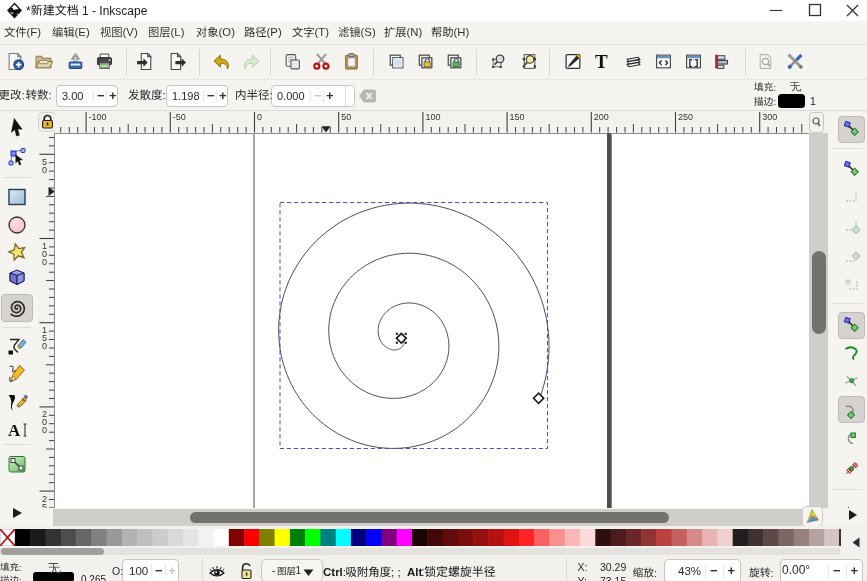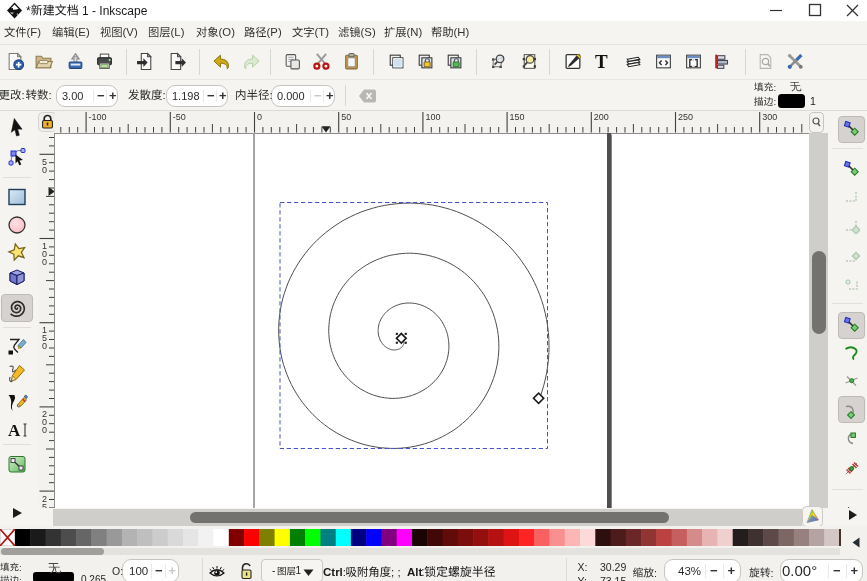--- a/index.html
+++ b/index.html
@@ -1,21 +1,21 @@
 <!DOCTYPE html>
 <html><head><meta charset="utf-8"><style>
 *{margin:0;padding:0;box-sizing:border-box}
 html,body{width:867px;height:581px;overflow:hidden}
 body{font-family:"Liberation Sans",sans-serif;background:#f5f4f1;position:relative}
 .a{position:absolute}
 .vsep{position:absolute;width:1px;background:#d9d6d3}
 .hsep{position:absolute;height:1px;background:#e3e1de}
 .ic{position:absolute}
 .btn-p{position:absolute;background:#d5d2cf;border:1px solid #bebbb7;border-radius:4px}
-.spin{position:absolute;background:#fff;border:1px solid #c8c5c1;border-radius:9px}
+.spin{position:absolute;background:#fff;border:1px solid #c8c5c1;border-radius:4px}
 .spin .t{position:absolute;font-size:11px;color:#2b2b2b;top:50%;transform:translateY(-54%)}
 .spin .m{position:absolute;color:#333;font-size:13px;top:50%;transform:translateY(-56%);font-weight:bold}
 .spin .d{position:absolute;width:1px;top:4px;bottom:4px;background:#ebe9e6}
 </style></head><body>
 <div class="a" style="left:0;top:0;width:867px;height:21px;background:#ffffff"></div>
 <svg class="a" style="left:6px;top:2px" width="17" height="17" viewBox="0 0 17 17">
 <path d="M8.5 0.5 L16 8.5 L8.5 16.5 L1 8.5 Z" fill="#111"></path>
 <path d="M8.5 2.5 L5 6.2 L7 6.0 L7 7.8 L10.4 7.4 L12.6 6.8 Z" fill="#fff"></path>
 <path d="M4 10.5 L6 12 L8 10.8 Z" fill="#fff"></path>
 <path d="M10.5 12.2 L12.3 12.8 L11.3 11.2 Z" fill="#fff"></path>
@@ -190,21 +190,21 @@
     <span class="m" style="left:40px;color:#333">−</span>
     <span class="m" style="left:52px">+</span>
   </div>
 <div class="spin" style="left:166px;top:85px;width:62px;height:22px">
     <span class="t" style="left:5px">1.198</span>
     <div class="d" style="left:36px"></div>
     <div class="d" style="left:49px"></div>
     <span class="m" style="left:40px;color:#333">−</span>
     <span class="m" style="left:52px">+</span>
   </div>
-<div class="spin" style="left:271px;top:85px;width:64px;height:22px">
+<div class="spin" style="left:271px;top:85px;width:84px;height:22px">
     <span class="t" style="left:5px">0.000</span>
     <div class="d" style="left:38px"></div>
     <div class="d" style="left:51px"></div>
     <span class="m" style="left:42px;color:#c9c7c4">−</span>
     <span class="m" style="left:54px">+</span>
   </div>
 <div class="vsep" style="left:345px;top:85px;height:21px"></div>
 <svg class="ic" style="left:358px;top:87px" width="19" height="18" viewBox="0 0 19 18">
     <path d="M6 2.5 h10 a2 2 0 0 1 2 2 v9 a2 2 0 0 1 -2 2 h-10 l-5 -6.5z" fill="#b9b7b4"></path>
     <path d="M8.5 6 L13.5 12 M13.5 6 L8.5 12" stroke="#f5f4f1" stroke-width="1.8"></path>
@@ -676,21 +676,21 @@
   </svg>
 <div class="vsep" style="left:565.5px;top:558px;height:23px;background:#dcdad7"></div>
 <div class="spin" style="left:664px;top:559px;width:77px;height:24px">
     <span class="t" style="left:13px;font-size:11.5px">43%</span>
     <div class="d" style="left:40px"></div>
     <div class="d" style="left:58px"></div>
     <span class="m" style="left:45px">−</span>
     <span class="m" style="left:62.5px">+</span>
   </div>
 <div class="spin" style="left:780px;top:559px;width:83px;height:24px">
-    <span class="t" style="left:1px;font-size:15px">0.00°</span>
+    <span class="t" style="left:1px;font-size:12px">0.00°</span>
     <div class="d" style="left:47px"></div>
     <div class="d" style="left:65px"></div>
     <span class="m" style="left:52px">−</span>
     <span class="m" style="left:69.5px">+</span>
   </div>
 <div class="a" style="left:577.5px;top:560.5px;font-size:10.5px;color:#2a2a2a">X:</div>
 <div class="a" style="left:600px;top:560.5px;font-size:10.5px;color:#2a2a2a">30.29</div>
 <div class="a" style="left:577.5px;top:574.5px;font-size:10.5px;color:#2a2a2a">Y:</div>
 <div class="a" style="left:600px;top:574.5px;font-size:10.5px;color:#2a2a2a">73.15</div>
 <div class="a" style="left:81px;top:573.5px;font-size:10px;color:#222">0.265</div>

